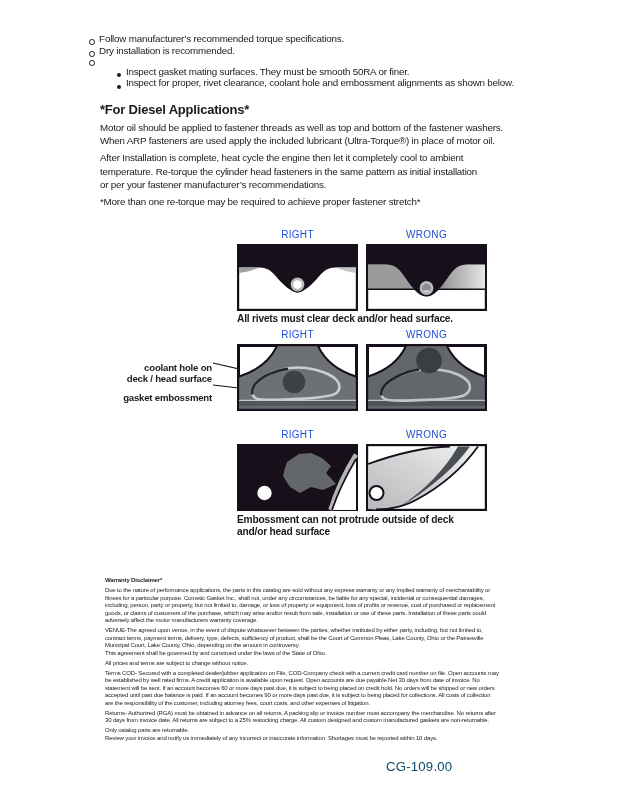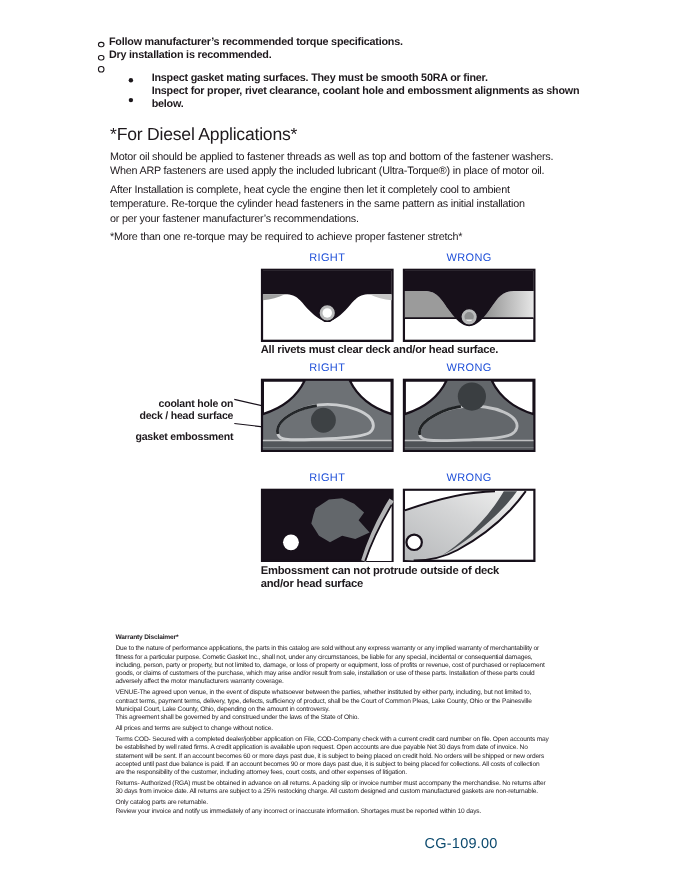--- a/index.html
+++ b/index.html
@@ -8,25 +8,25 @@
     font-family:"Liberation Sans", sans-serif; color:#1d181c; overflow:hidden;
   }
   
   .top { position:absolute; left:88px; top:27px; width:452px; }
   .title {
     margin:0 0 0 12px; font-size:12.5px; font-weight:bold; letter-spacing:-0.4px;
     text-decoration:underline; text-underline-offset:2.5px; text-decoration-thickness:1.4px;
     white-space:nowrap;
   }
   .bullets { margin-top:6px; font-size:9.8px; letter-spacing:-0.2px; line-height:11.8px; }
-  .b-row { display:flex; align-items:center;font-weight:bold; }
+  .b-row { display:flex; align-items:flex-end; }
   .o-bullet { flex:none; width:3.6px; height:3.6px; border:1px solid #1d181c; border-radius:50%; margin:3.4px 4.5px 0 1px; }
-  .sub { margin-left:29px;gap:12px; }
+  .sub { margin-left:29px; }
   .f-bullet { flex:none; width:4.4px; height:4.4px; background:#1d181c; border-radius:50%; margin:3.6px 4.5px 0 0; }
-  .h2 { margin:13px 0 0 12px; font-size:16px; font-weight:normal; letter-spacing:-0.2px; }
+  .h2 { margin:13px 0 0 12px; font-size:13px; font-weight:bold; letter-spacing:-0.2px; }
   .para { margin:4px 0 0 12px; font-size:9.8px; line-height:13.3px; letter-spacing:-0.2px; white-space:pre-line; }
   .para + .para { margin-top:3.5px; }
   
   .diag-label {
     position:absolute; width:121px; text-align:center;
     font-size:10px; letter-spacing:0.3px; color:#1d4ed8;
   }
   .diag-img { position:absolute; width:121px; height:67px; line-height:0; }
   .caption {
     position:absolute; left:237px; font-size:10.2px; font-weight:bold;

